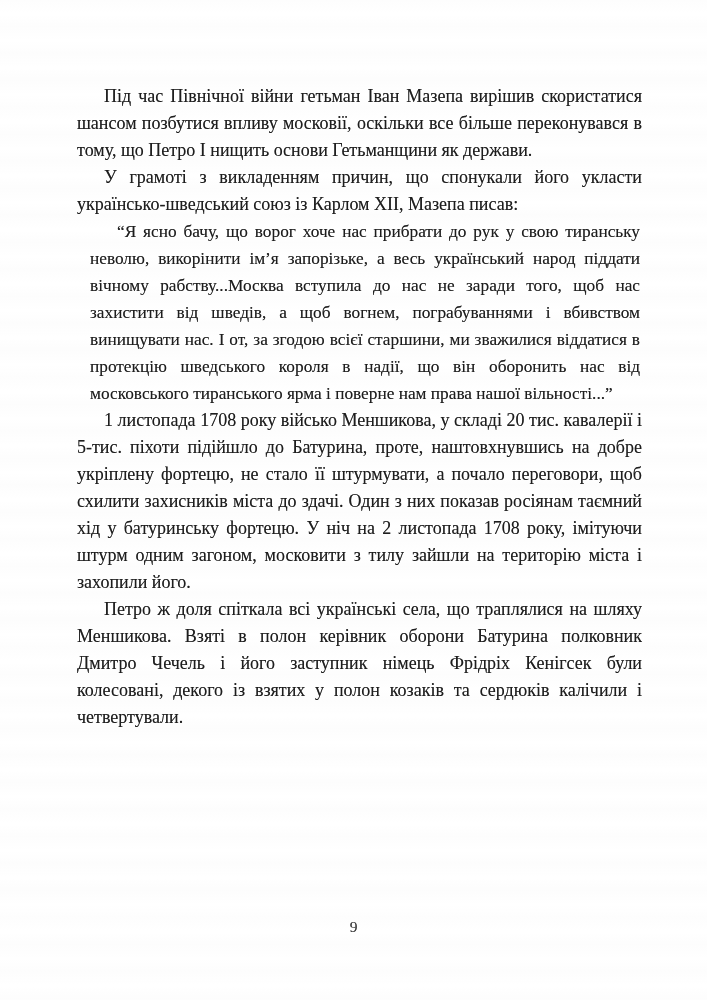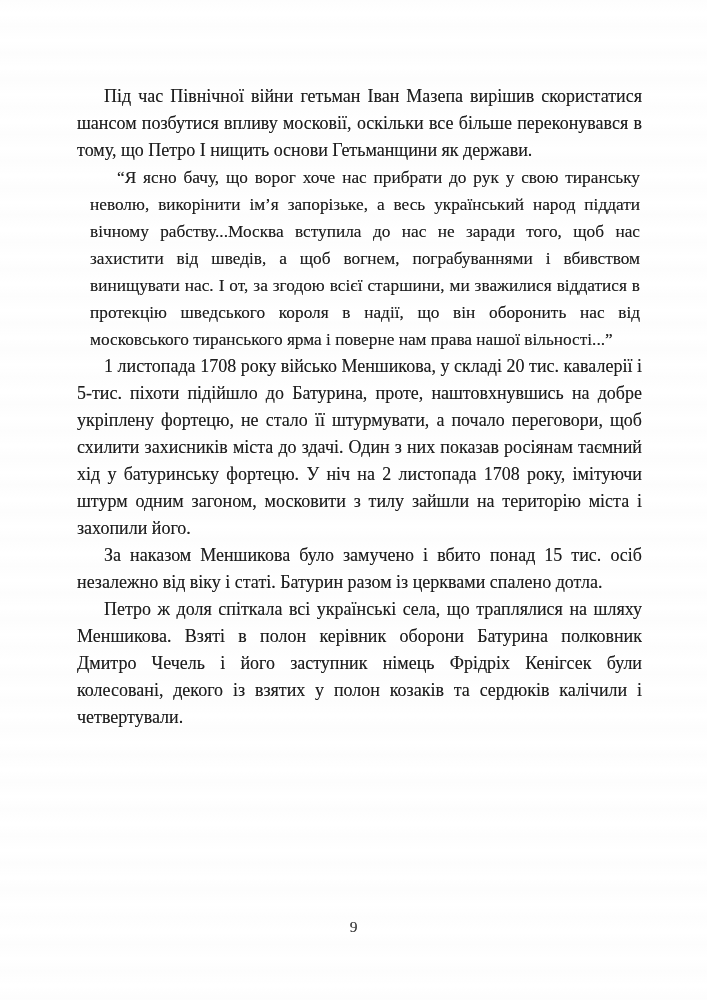--- a/index.html
+++ b/index.html
@@ -53,19 +53,19 @@
     color: #3a3a3a;
     text-shadow: 0 0 0.6px rgba(70,70,70,0.5);
   }
 </style>
 </head>
 <body>
 
 <div class="page">
   <div class="text-block">
     <p class="para">Під час Північної війни гетьман Іван Мазепа вирішив скористатися шансом позбутися впливу московії, оскільки все більше переконувався в тому, що Петро І нищить основи Гетьманщини як держави.</p>
+    <p class="para">У грамоті з викладенням причин, що спонукали його укласти українсько-шведський союз із Карлом XII, Мазепа писав:</p>
     <p class="para quote">“Я ясно бачу, що ворог хоче нас прибрати до рук у свою тиранську неволю, викорінити ім’я запорізьке, а весь український народ піддати вічному рабству...Москва вступила до нас не заради того, щоб нас захистити від шведів, а щоб вогнем, пограбуваннями і вбивством винищувати нас. І от, за згодою всієї старшини, ми зважилися віддатися в протекцію шведського короля в надії, що він оборонить нас від московського тиранського ярма і поверне нам права нашої вільності...”</p>
     <p class="para">1 листопада 1708 року військо Меншикова, у складі 20 тис. кавалерії і 5-тис. піхоти підійшло до Батурина, проте, наштовхнувшись на добре укріплену фортецю, не стало її штурмувати, а почало переговори, щоб схилити захисників міста до здачі. Один з них показав росіянам таємний хід у батуринську фортецю. У ніч на 2 листопада 1708 року, імітуючи штурм одним загоном, московити з тилу зайшли на територію міста і захопили його.</p>
-    <p class="para">За наказом Меншикова було замучено і вбито понад 15 тис. осіб незалежно від віку і статі. Батурин разом із церквами спалено дотла.</p>
     <p class="para">Петро ж доля спіткала всі українські села, що траплялися на шляху Меншикова. Взяті в полон керівник оборони Батурина полковник Дмитро Чечель і його заступник німець Фрідріх Кенігсек були колесовані, декого із взятих у полон козаків та сердюків калічили і четвертували.</p>
   </div>
   <div class="page-number">9</div>
 </div>
 
 </body></html>

